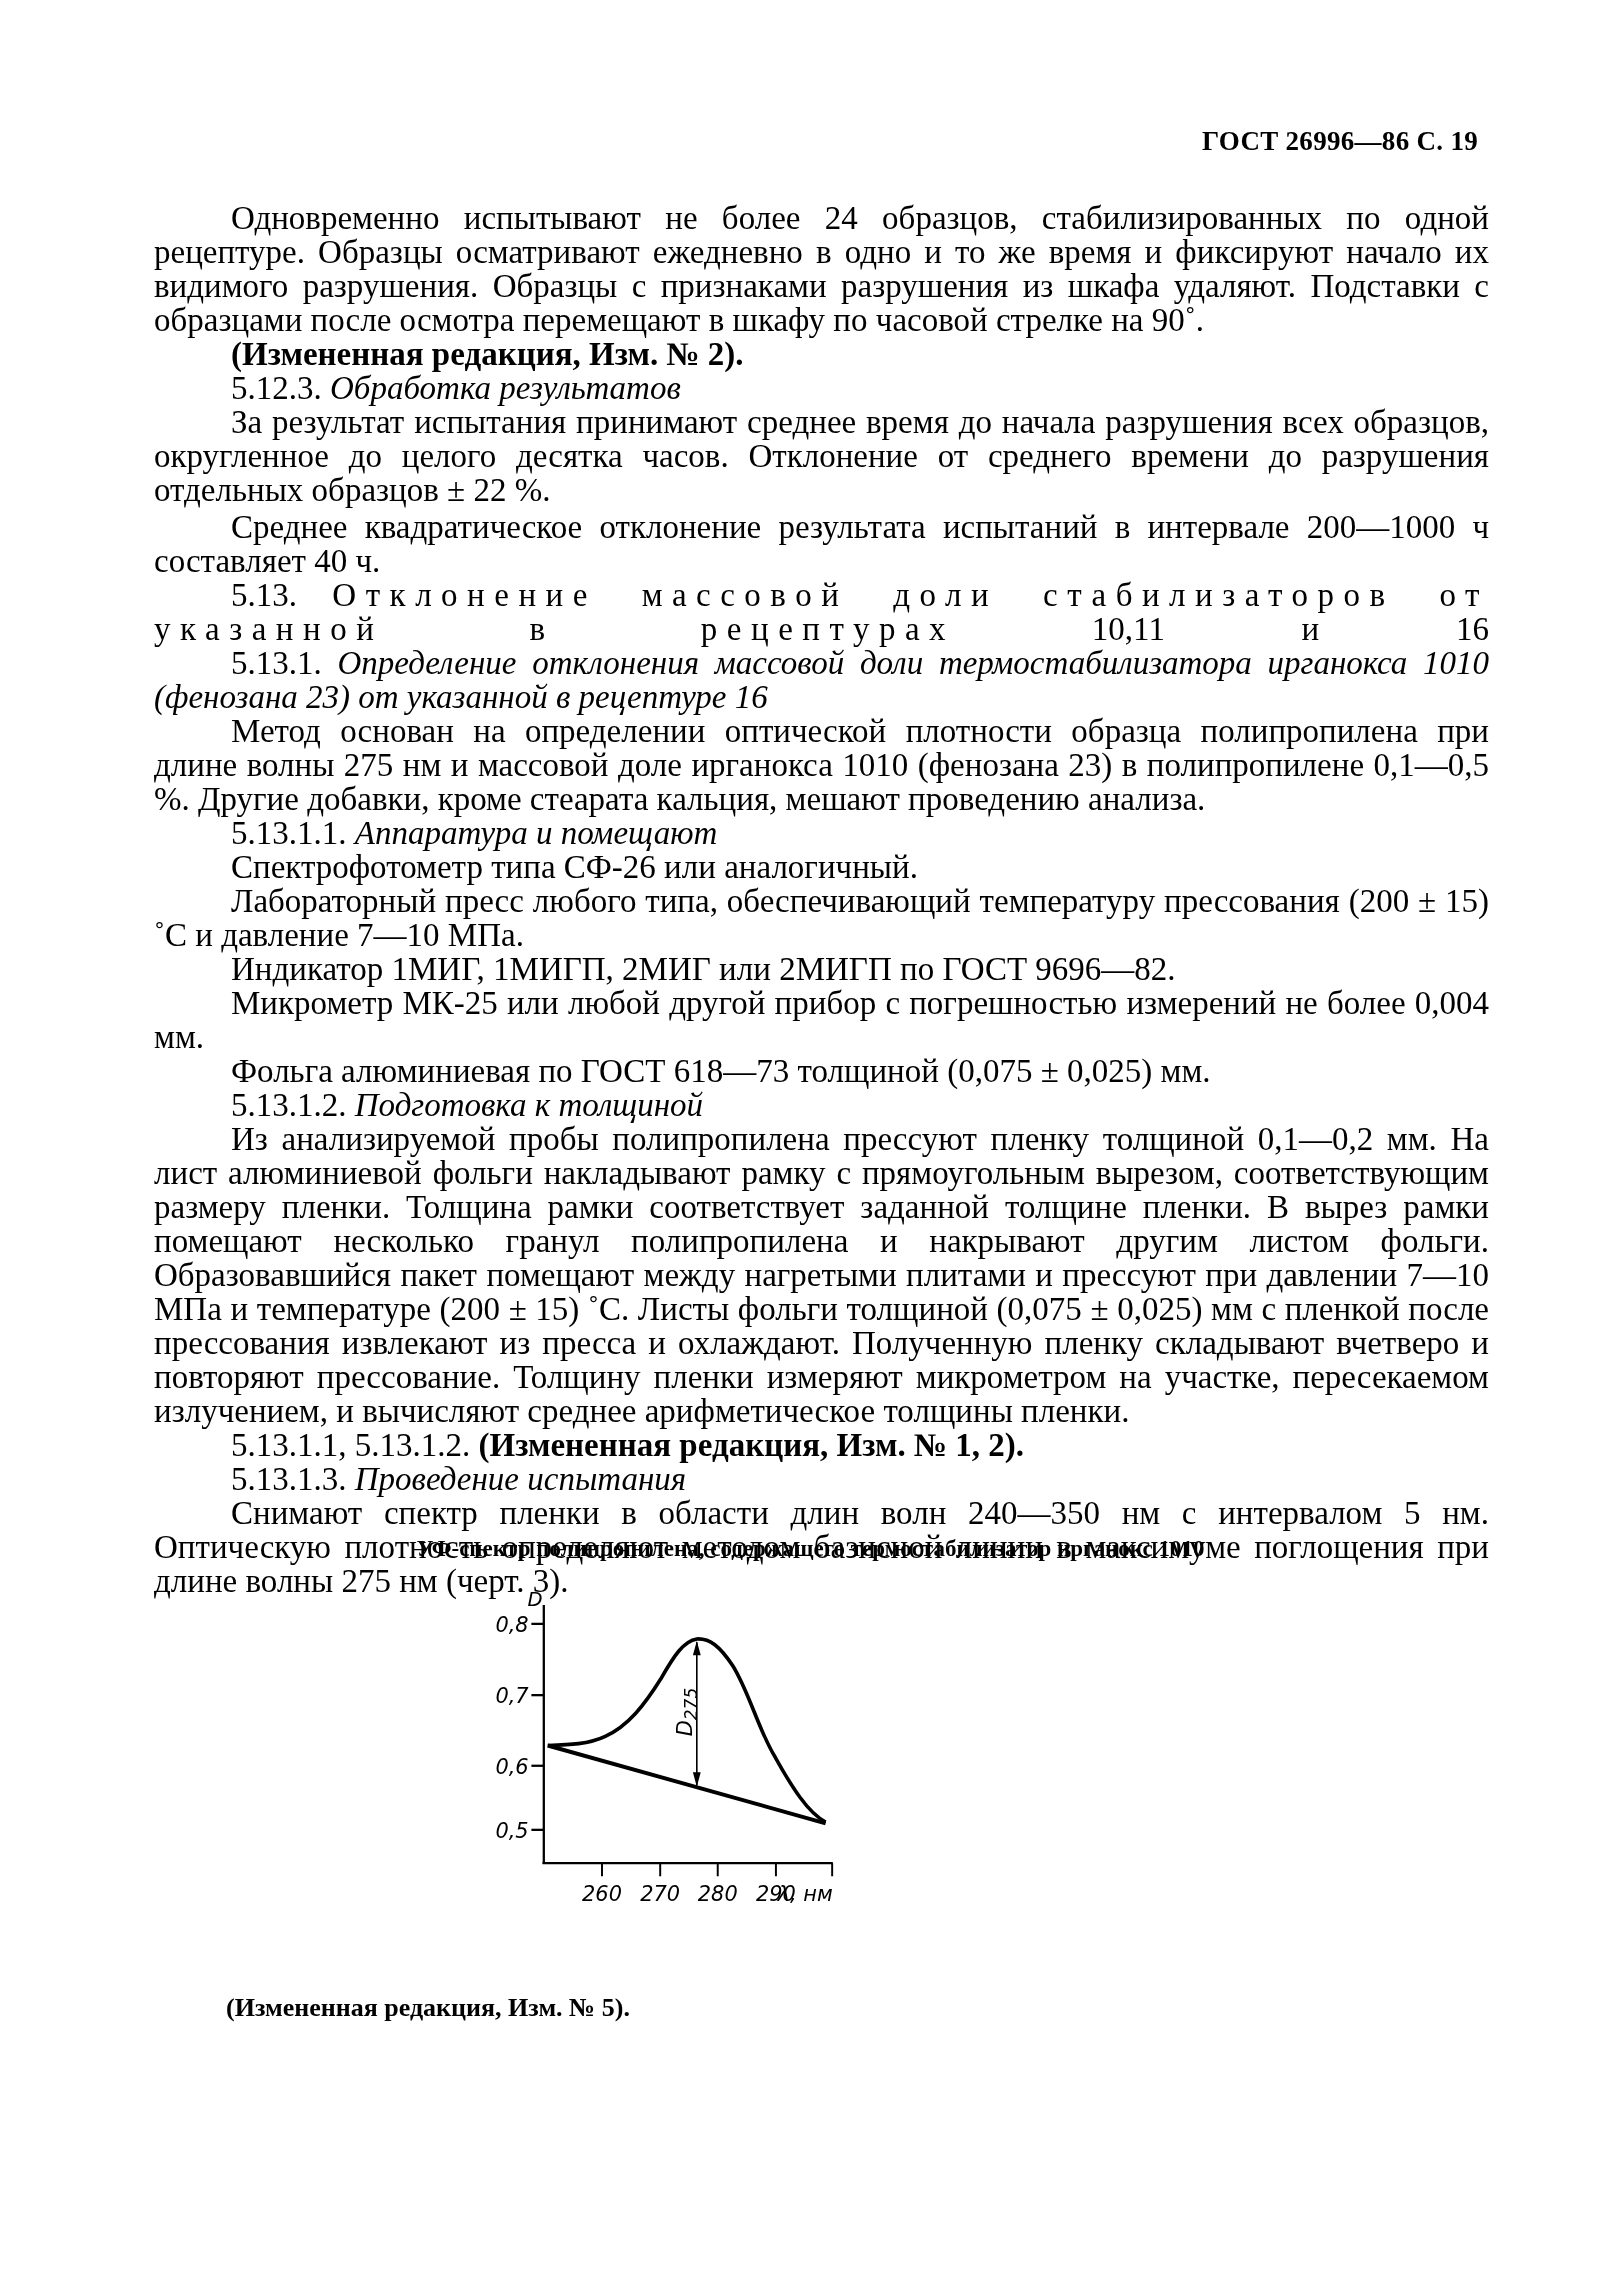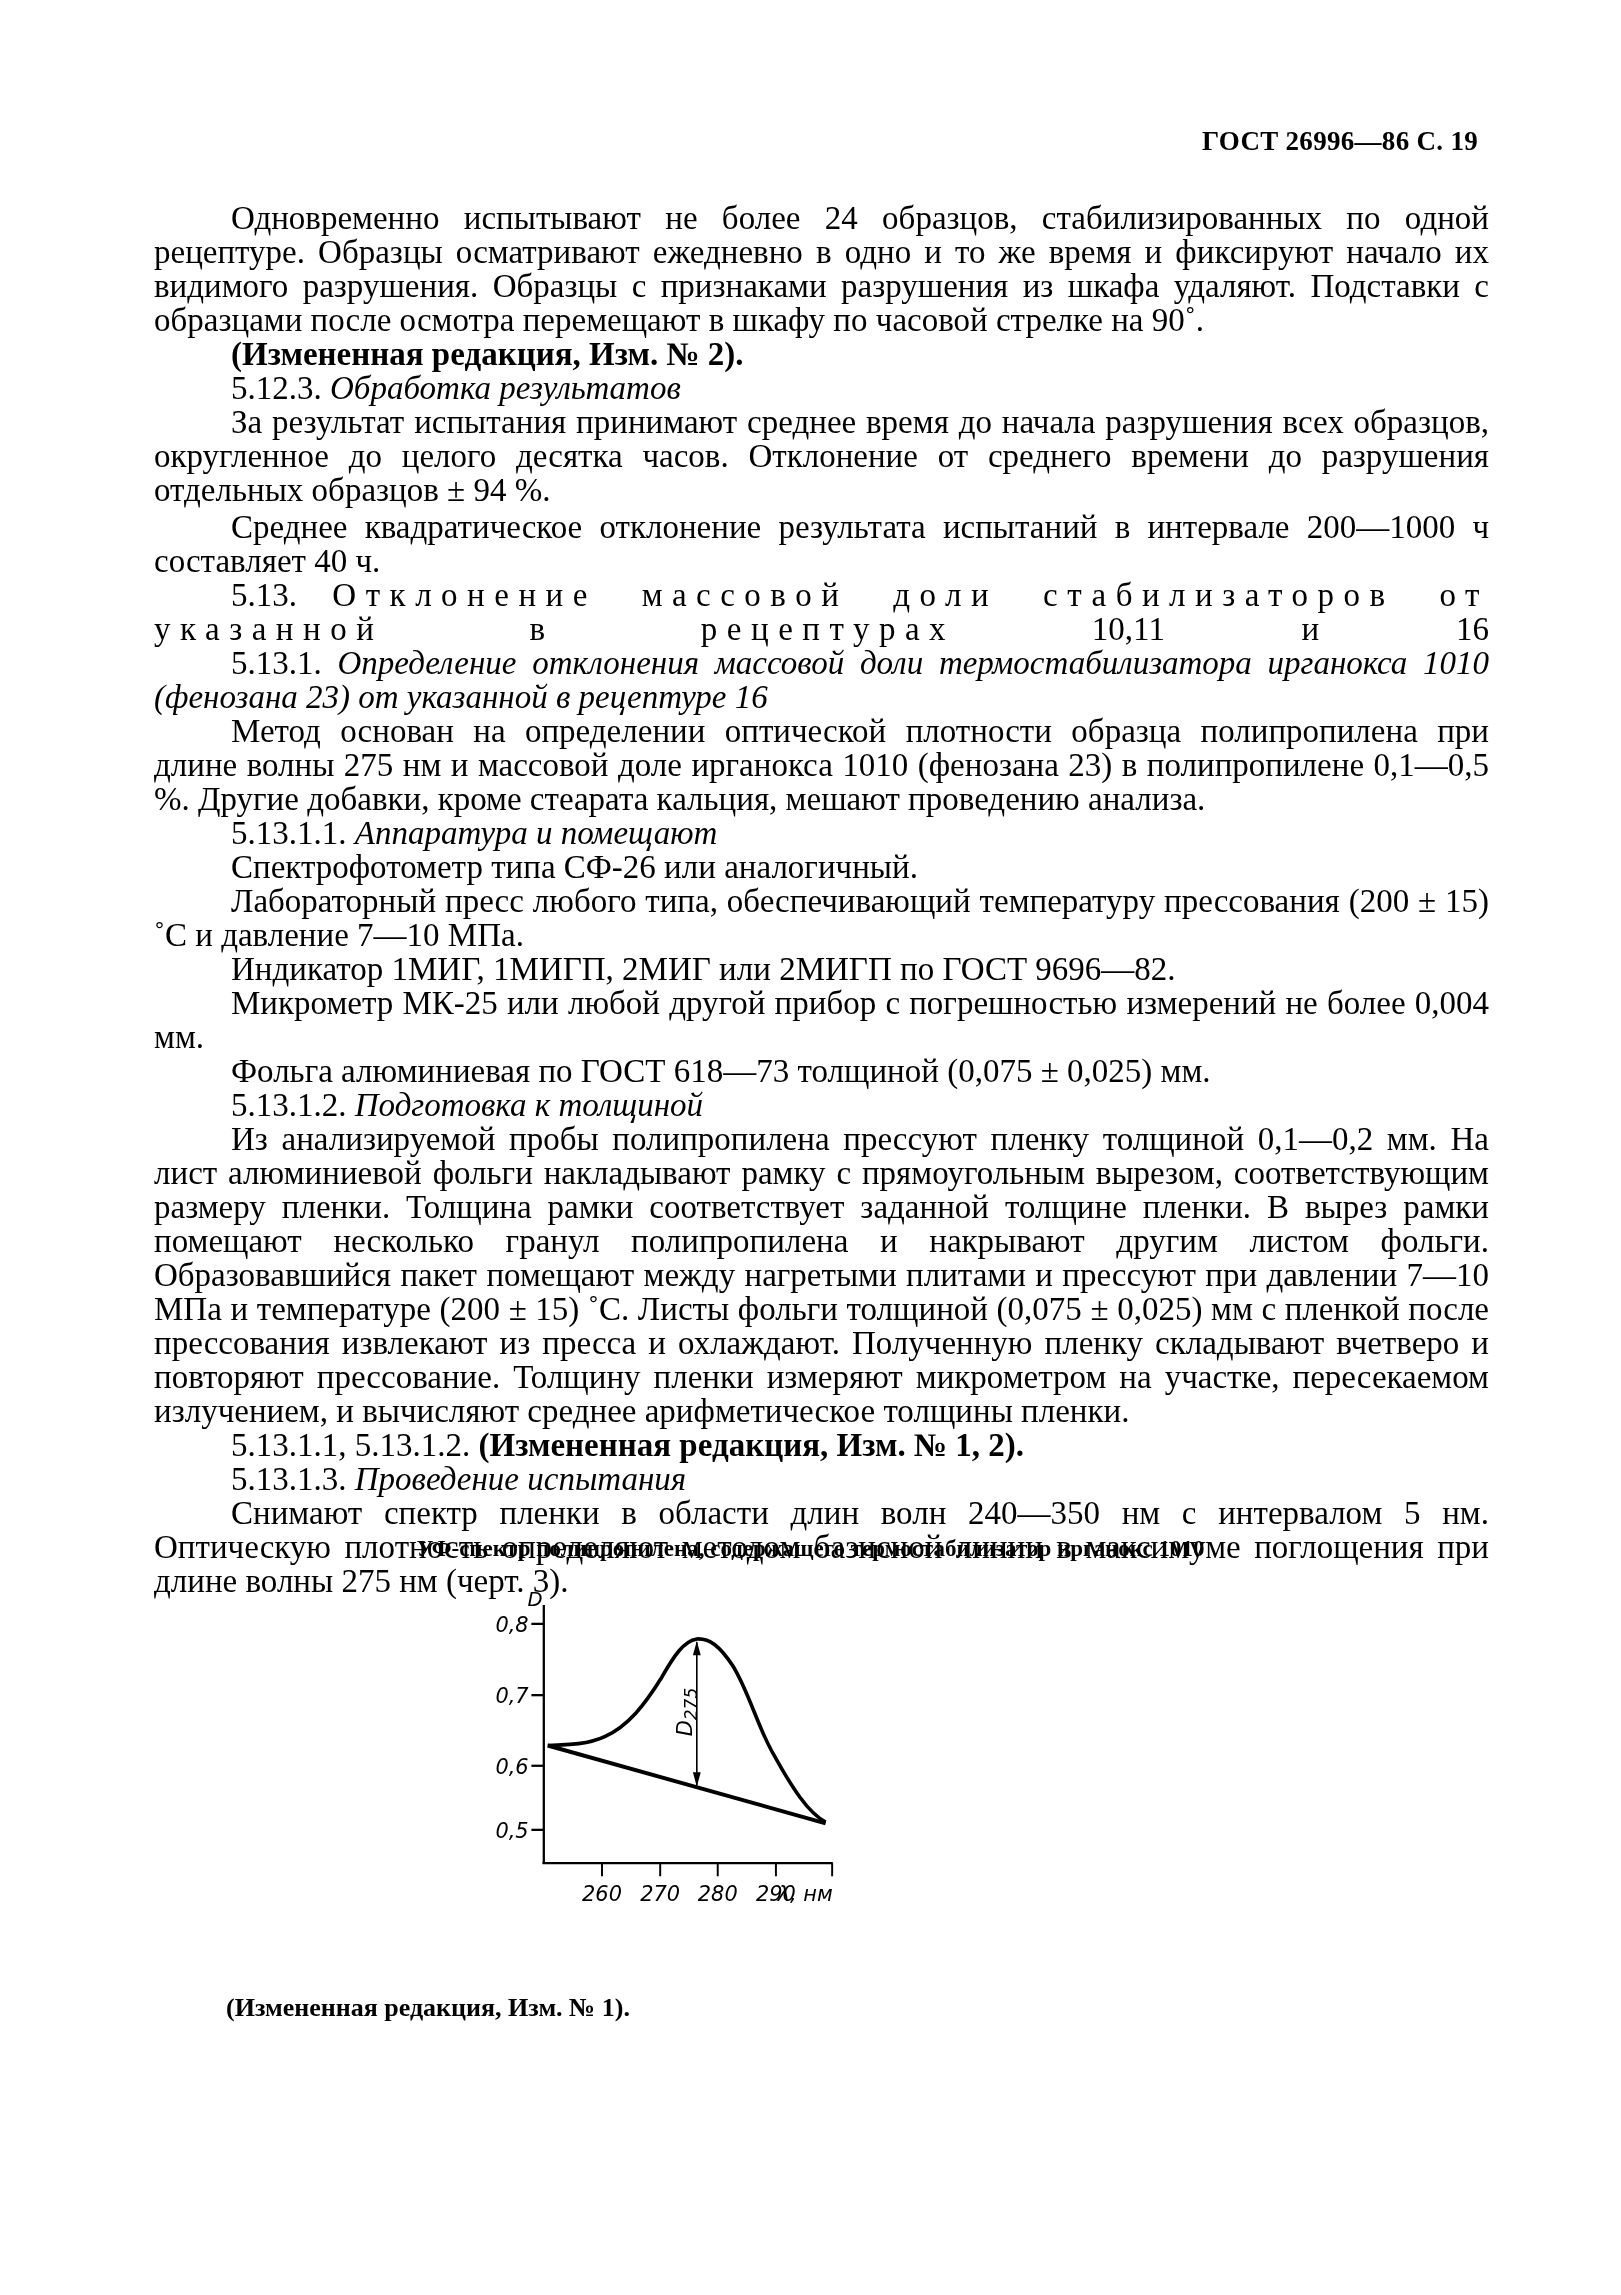--- a/index.html
+++ b/index.html
@@ -25,21 +25,21 @@
 <body>
 
 <div class="page">
 
   <div class="header">ГОСТ 26996—86 С. 19</div>
 
   <div class="content">
     <p class="p ind">Одновременно испытывают не более 24 образцов, стабилизированных по одной рецептуре. Образцы осматривают ежедневно в одно и то же время и фиксируют начало их видимого разрушения. Образцы с признаками разрушения из шкафа удаляют. Подставки с образцами после осмотра перемещают в шкафу по часовой стрелке на 90˚.</p>
     <p class="p ind bold">(Измененная редакция, Изм. № 2).</p>
     <p class="p ind"><span>5.12.3. </span><span class="it">Обработка результатов</span></p>
-    <p class="p ind">За результат испытания принимают среднее время до начала разрушения всех образцов, округленное до целого десятка часов. Отклонение от среднего времени до разрушения отдельных образцов ± 94 %.</p>
+    <p class="p ind">За результат испытания принимают среднее время до начала разрушения всех образцов, округленное до целого десятка часов. Отклонение от среднего времени до разрушения отдельных образцов ± 22 %.</p>
     <div class="gap"></div>
     <p class="p ind">Среднее квадратическое отклонение результата испытаний в интервале 200—1000 ч составляет 40 ч.</p>
     <p class="p ind justify-last"><span>5.13. </span><span class="spaced">Отклонение массовой доли стабилизаторов от указанной в рецептурах</span><span> 10,11 и 16</span></p>
     <p class="p ind"><span>5.13.1. </span><span class="it">Определение отклонения массовой доли термостабилизатора ирганокса 1010 (фенозана 23) от указанной в рецептуре 16</span></p>
     <p class="p ind">Метод основан на определении оптической плотности образца полипропилена при длине волны 275 нм и массовой доле ирганокса 1010 (фенозана 23) в полипропилене 0,1—0,5 %. Другие добавки, кроме стеарата кальция, мешают проведению анализа.</p>
     <p class="p ind"><span>5.13.1.1. </span><span class="it">Аппаратура и помещают</span></p>
     <p class="p ind">Спектрофотометр типа СФ-26 или аналогичный.</p>
     <p class="p ind">Лабораторный пресс любого типа, обеспечивающий температуру прессования (200 ± 15) ˚С и давление 7—10 МПа.</p>
     <p class="p ind">Индикатор 1МИГ, 1МИГП, 2МИГ или 2МИГП по ГОСТ 9696—82.</p>
     <p class="p ind">Микрометр МК-25 или любой другой прибор с погрешностью измерений не более 0,004 мм.</p>
@@ -88,16 +88,16 @@
 
     <path fill="none" stroke="#000" stroke-width="5.5" d="M837,2642 C870,2641 900,2640 925,2628 C960,2612 985,2580 1010,2540 C1030,2505 1045,2482 1065,2479 C1085,2478 1100,2490 1120,2520 C1145,2560 1160,2620 1185,2660 C1210,2705 1235,2745 1262,2759"></path>
 
     <line x1="1065" y1="2484" x2="1065" y2="2703" stroke="#000" stroke-width="2.5"></line>
     <polygon points="1065,2482 1059,2504 1071,2504" fill="#000"></polygon>
     <polygon points="1065,2705 1059,2683 1071,2683" fill="#000"></polygon>
     <text transform="translate(1058,2628) rotate(-90)" font-size="32"><tspan>D</tspan><tspan font-size="26" dy="8">275</tspan></text>
   </svg>
 
 
-  <div class="footnote">(Измененная редакция, Изм. № 1).</div>
+  <div class="footnote">(Измененная редакция, Изм. № 5).</div>
 
 </div>
 
 
 </body></html>

